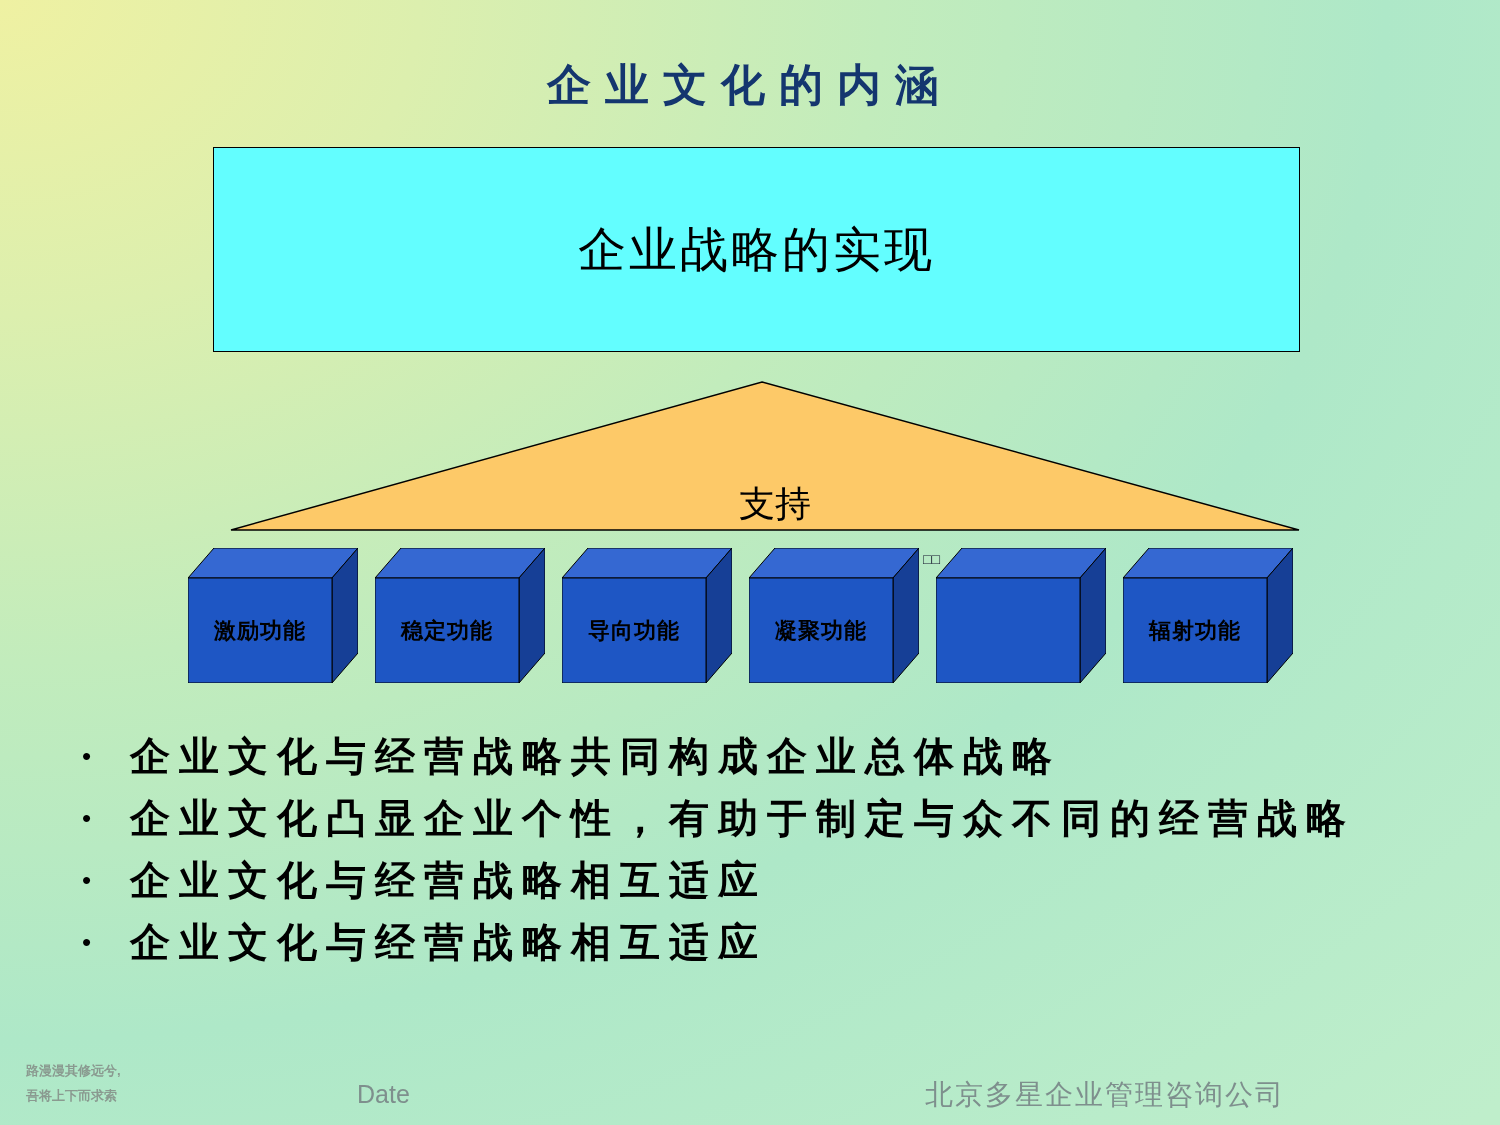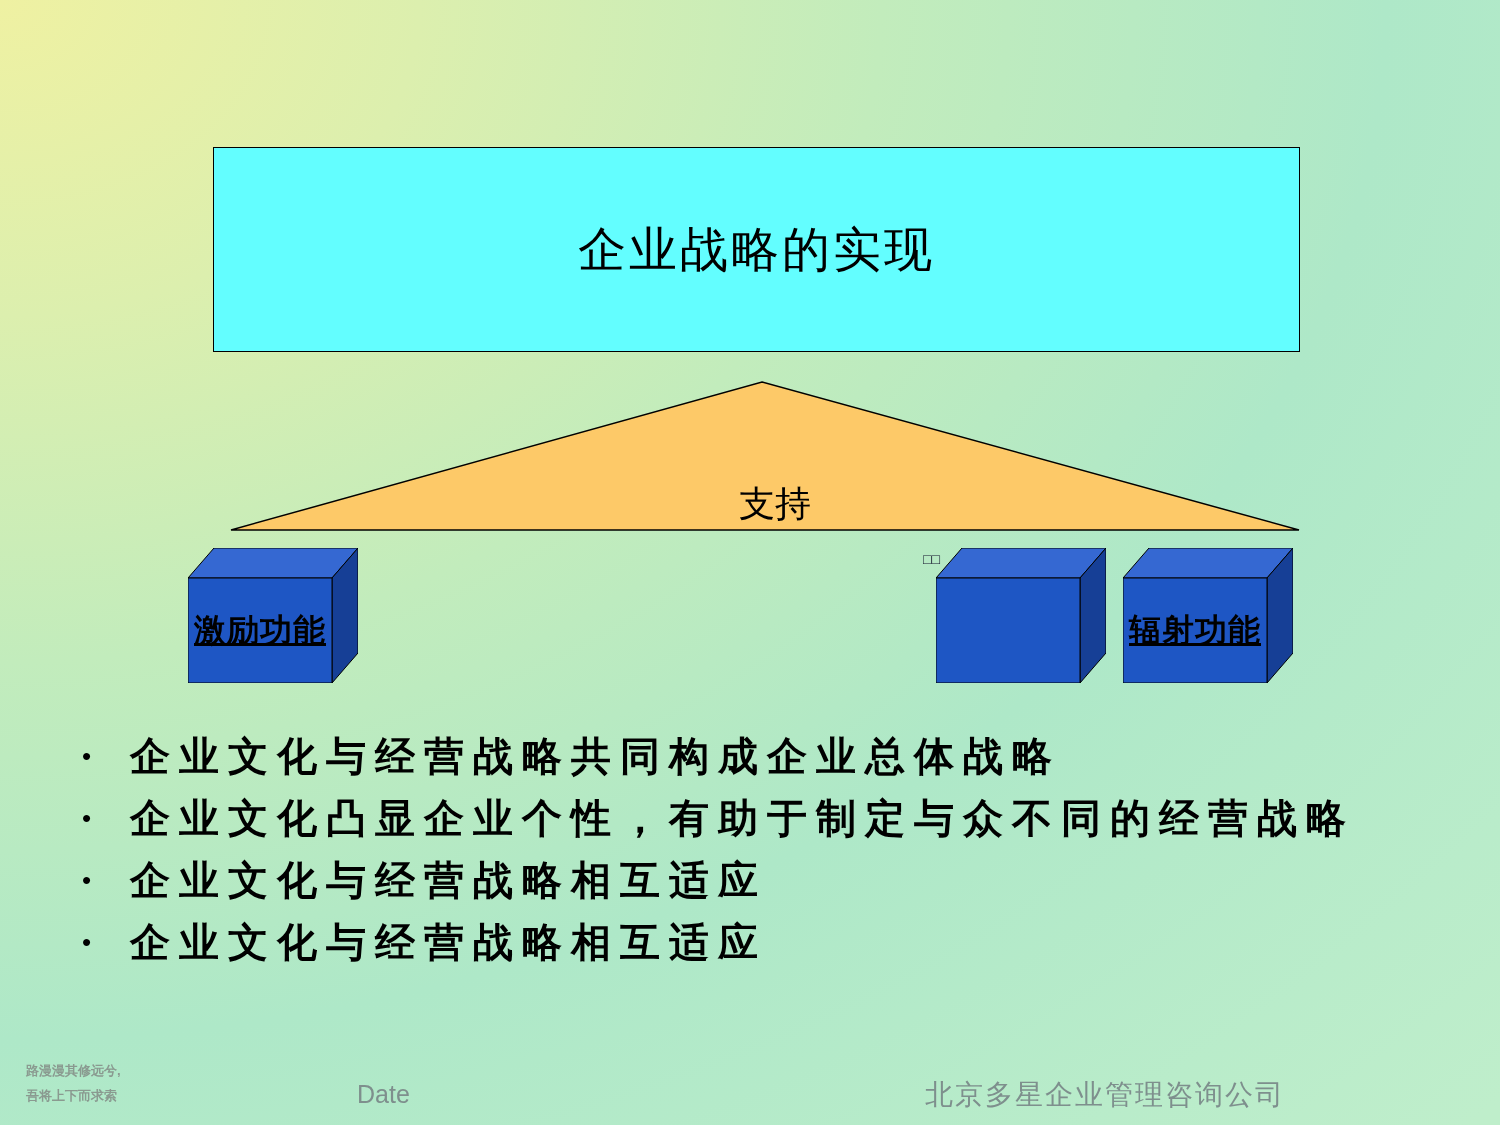--- a/index.html
+++ b/index.html
@@ -26,22 +26,22 @@
   .triangle-svg { position:absolute; left:225px; top:378px; }
   .triangle-label {
     position:absolute; left:695px; top:480px; width:160px; text-align:center;
     font-family:"Liberation Serif", serif; font-size:36px; color:#000;
   }
   .box3d { position:absolute; top:548px; width:170px; height:135px; }
   .box3d svg { position:absolute; left:0; top:0; }
   .box3d .label {
     position:absolute; left:0; top:30px; width:144px; height:105px;
     display:flex; align-items:center; justify-content:center;
-    font-family:"Liberation Serif", serif; font-size:32px; font-weight:bold;
-    color:#000; letter-spacing:1px; white-space:nowrap;text-decoration:underline;
+    font-family:"Liberation Serif", serif; font-size:22px; font-weight:bold;
+    color:#000; letter-spacing:1px; white-space:nowrap;
   }
   .artifact {
     position:absolute; left:923px; top:551px; width:20px;
     font-size:14px; line-height:17px; color:#10102a; word-break:break-all; z-index:3;
   }
   .bullets { position:absolute; left:72px; top:736px; width:1408px; }
   .bullet {
     display:flex; align-items:flex-start; margin-bottom:20px;
     font-family:"Liberation Serif", serif; font-weight:bold;
     font-size:40px; line-height:42px; color:#000;
@@ -61,41 +61,66 @@
     font-size:28px; color:#7e8f8d; letter-spacing:2px;
     font-family:"Liberation Serif", serif;
     text-align:center;
   }
 </style>
 </head>
 <body>
 
 <div class="slide">
 
+  <div class="title">企业文化的内涵</div>
 
   <div class="strategy-box">
     <span class="label">企业战略的实现</span>
   </div>
 
   <svg class="triangle-svg" width="1080" height="156" viewBox="0 0 1080 156">
     <polygon points="537,4 1074,152 6,152" fill="#fdc968" stroke="#000" stroke-width="1.5"></polygon>
   </svg>
   <div class="triangle-label">支持</div>
 
   <div class="box3d" style="left:188px">
     <svg width="170" height="135" viewBox="0 0 170 135">
       <polygon points="0,30 26,0 170,0 144,30" fill="#3568d2" stroke="#000" stroke-width="1"></polygon>
       <polygon points="144,30 170,0 170,105 144,135" fill="#163f96" stroke="#000" stroke-width="1"></polygon>
       <rect x="0" y="30" width="144" height="105" fill="#1e56c4" stroke="#000" stroke-width="1"></rect>
     </svg>
     <div class="label">激励功能</div>
   </div>
 
+  <div class="box3d" style="left:375px">
+    <svg width="170" height="135" viewBox="0 0 170 135">
+      <polygon points="0,30 26,0 170,0 144,30" fill="#3568d2" stroke="#000" stroke-width="1"></polygon>
+      <polygon points="144,30 170,0 170,105 144,135" fill="#163f96" stroke="#000" stroke-width="1"></polygon>
+      <rect x="0" y="30" width="144" height="105" fill="#1e56c4" stroke="#000" stroke-width="1"></rect>
+    </svg>
+    <div class="label">稳定功能</div>
+  </div>
 
+  <div class="box3d" style="left:562px">
+    <svg width="170" height="135" viewBox="0 0 170 135">
+      <polygon points="0,30 26,0 170,0 144,30" fill="#3568d2" stroke="#000" stroke-width="1"></polygon>
+      <polygon points="144,30 170,0 170,105 144,135" fill="#163f96" stroke="#000" stroke-width="1"></polygon>
+      <rect x="0" y="30" width="144" height="105" fill="#1e56c4" stroke="#000" stroke-width="1"></rect>
+    </svg>
+    <div class="label">导向功能</div>
+  </div>
 
+  <div class="box3d" style="left:749px">
+    <svg width="170" height="135" viewBox="0 0 170 135">
+      <polygon points="0,30 26,0 170,0 144,30" fill="#3568d2" stroke="#000" stroke-width="1"></polygon>
+      <polygon points="144,30 170,0 170,105 144,135" fill="#163f96" stroke="#000" stroke-width="1"></polygon>
+      <rect x="0" y="30" width="144" height="105" fill="#1e56c4" stroke="#000" stroke-width="1"></rect>
+    </svg>
+    <div class="label">凝聚功能</div>
+  </div>
 
   <div class="box3d" style="left:936px">
     <svg width="170" height="135" viewBox="0 0 170 135">
       <polygon points="0,30 26,0 170,0 144,30" fill="#3568d2" stroke="#000" stroke-width="1"></polygon>
       <polygon points="144,30 170,0 170,105 144,135" fill="#163f96" stroke="#000" stroke-width="1"></polygon>
       <rect x="0" y="30" width="144" height="105" fill="#1e56c4" stroke="#000" stroke-width="1"></rect>
     </svg>
   </div>
 
   <div class="box3d" style="left:1123px">

